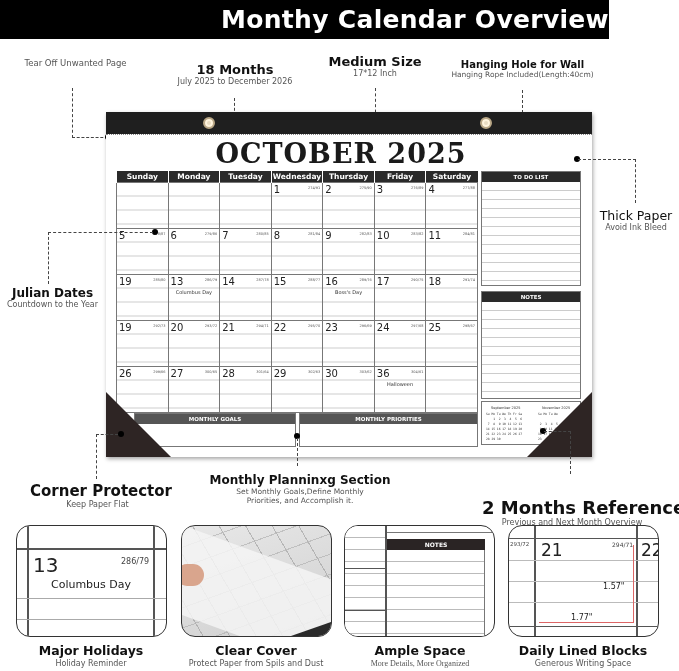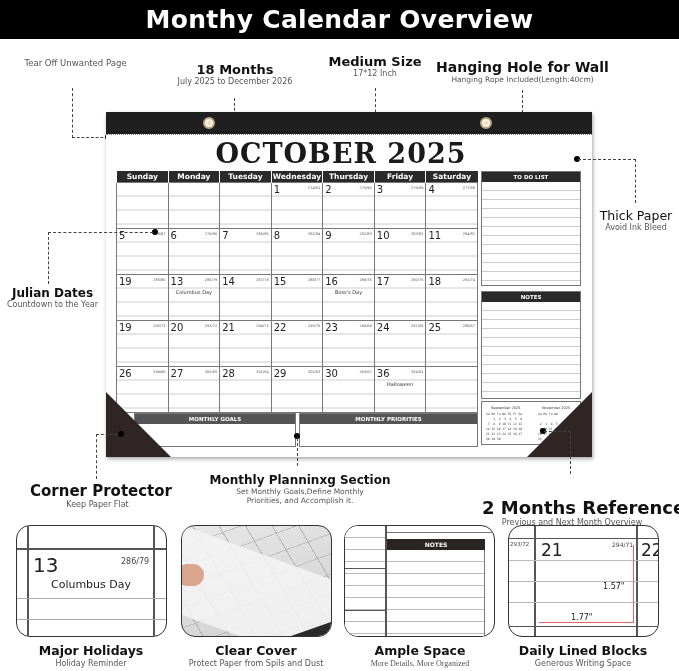--- a/index.html
+++ b/index.html
@@ -1,17 +1,17 @@
 <!DOCTYPE html>
 <html><head>
 <meta charset="utf-8">
 <style>
   * { box-sizing: border-box; margin: 0; padding: 0; }
   body { width: 679px; height: 671px; background: #fff; font-family: "DejaVu Sans", sans-serif; position: relative; overflow: hidden; color: #222; }
-  .banner { position: absolute; left: 0; top: 0; width: 679px; height: 39px; background: #000; color: #fff; text-align: center; font-weight: bold; font-size: 25px; line-height: 39px; letter-spacing: 0.3px; }
+  .banner { position: absolute; left: 0; top: 0; width: 609px; height: 39px; background: #000; color: #fff; text-align: right; font-weight: bold; font-size: 25px; line-height: 39px; letter-spacing: 0.3px; }
   .callout { position: absolute; text-align: center; }
   .callout .t { font-weight: bold; color: #111; white-space: nowrap; }
   .callout .s { color: #555; white-space: nowrap; }
   .dash-v { position: absolute; border-left: 1.2px dashed #444; width: 0; }
   .dash-h { position: absolute; border-top: 1.2px dashed #444; height: 0; }
   .dot { position: absolute; width: 6px; height: 6px; border-radius: 50%; background: #000; }
 
   
   .pad { position: absolute; left: 106px; top: 112px; width: 486px; height: 345px; background: #fff; box-shadow: 1px 2px 4px rgba(0,0,0,0.35); }
   .topbar { position: absolute; left: 0; top: 0; width: 486px; height: 22px; background: #1f1f1f; }
@@ -51,21 +51,21 @@
 </div>
 <div class="callout" style="left:160px; top:62px; width:150px;">
   <div class="t" style="font-size:13px;">18 Months</div>
   <div class="s" style="font-size:8px;">July 2025 to December 2026</div>
 </div>
 <div class="callout" style="left:315px; top:54px; width:120px;">
   <div class="t" style="font-size:13px;">Medium Size</div>
   <div class="s" style="font-size:8px;">17*12 Inch</div>
 </div>
 <div class="callout" style="left:430px; top:59px; width:185px;">
-  <div class="t" style="font-size:14px;">Hanging Hole for Wall</div>
+  <div class="t" style="font-size:10px;">Hanging Hole for Wall</div>
   <div class="s" style="font-size:7.5px;">Hanging Rope Included(Length:40cm)</div>
 </div>
 
 <div class="dash-v" style="left:72px; top:88px; height:50px;"></div>
 <div class="dash-h" style="left:72px; top:137px; width:36px;"></div>
 <div class="dot" style="left:105px; top:134px;"></div>
 <div class="dash-v" style="left:234px; top:98px; height:52px;"></div>
 <div class="dot" style="left:231px; top:148px;"></div>
 <div class="dash-v" style="left:375px; top:88px; height:30px;"></div>
 <div class="dot" style="left:372px; top:117px;"></div>

